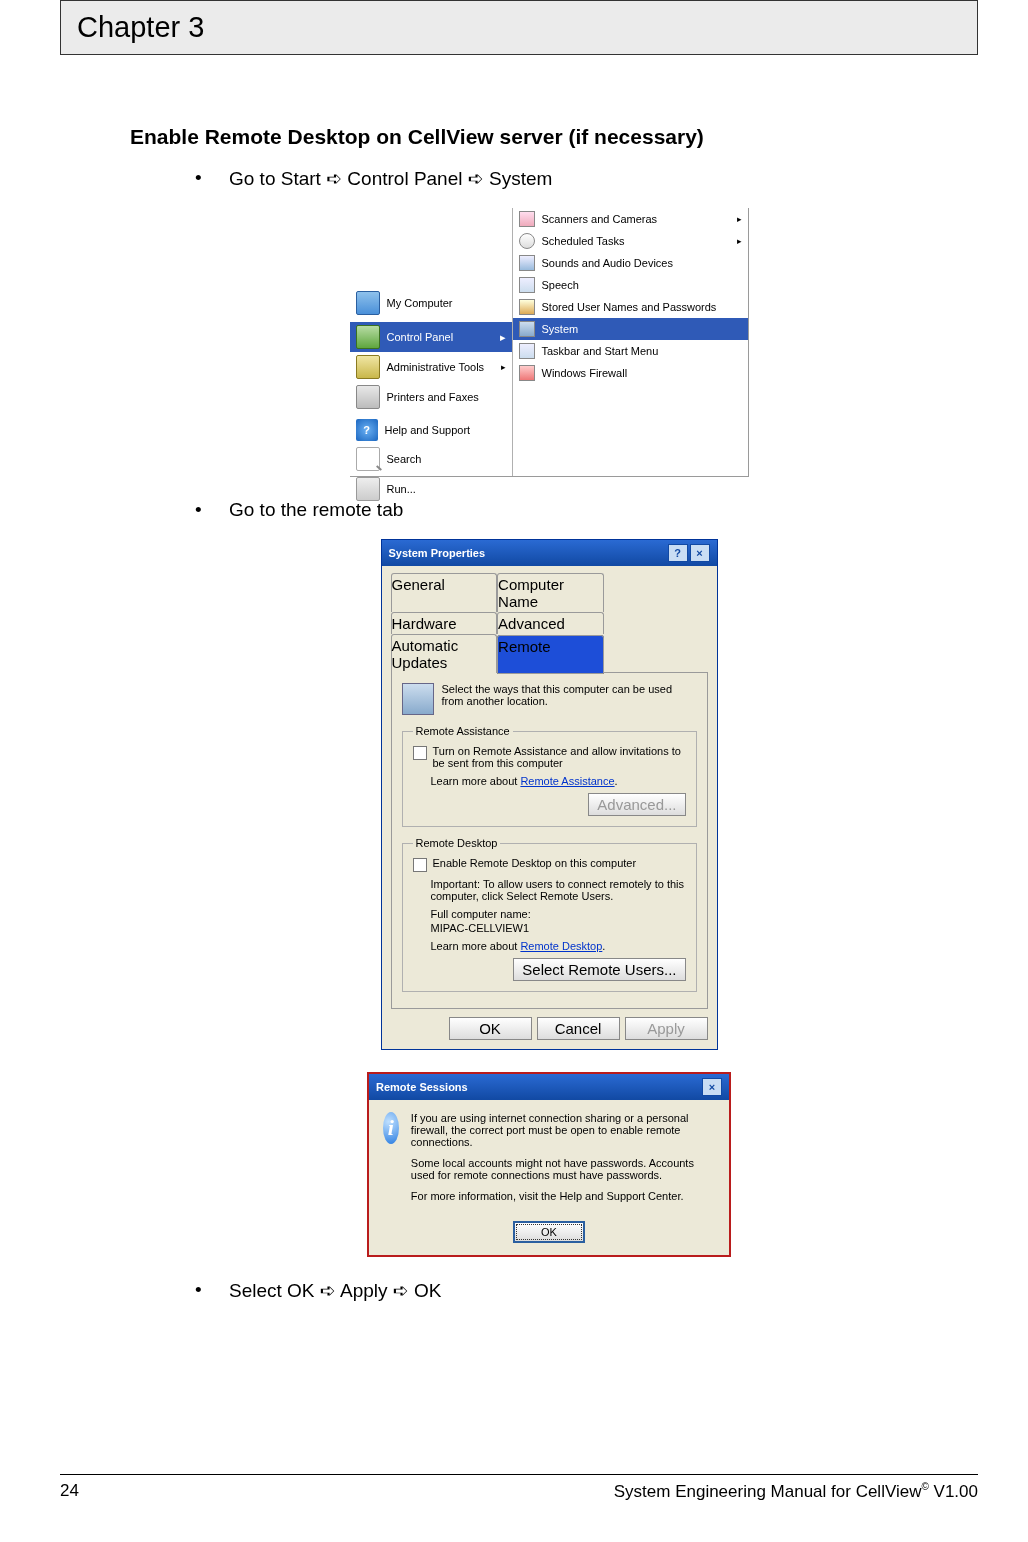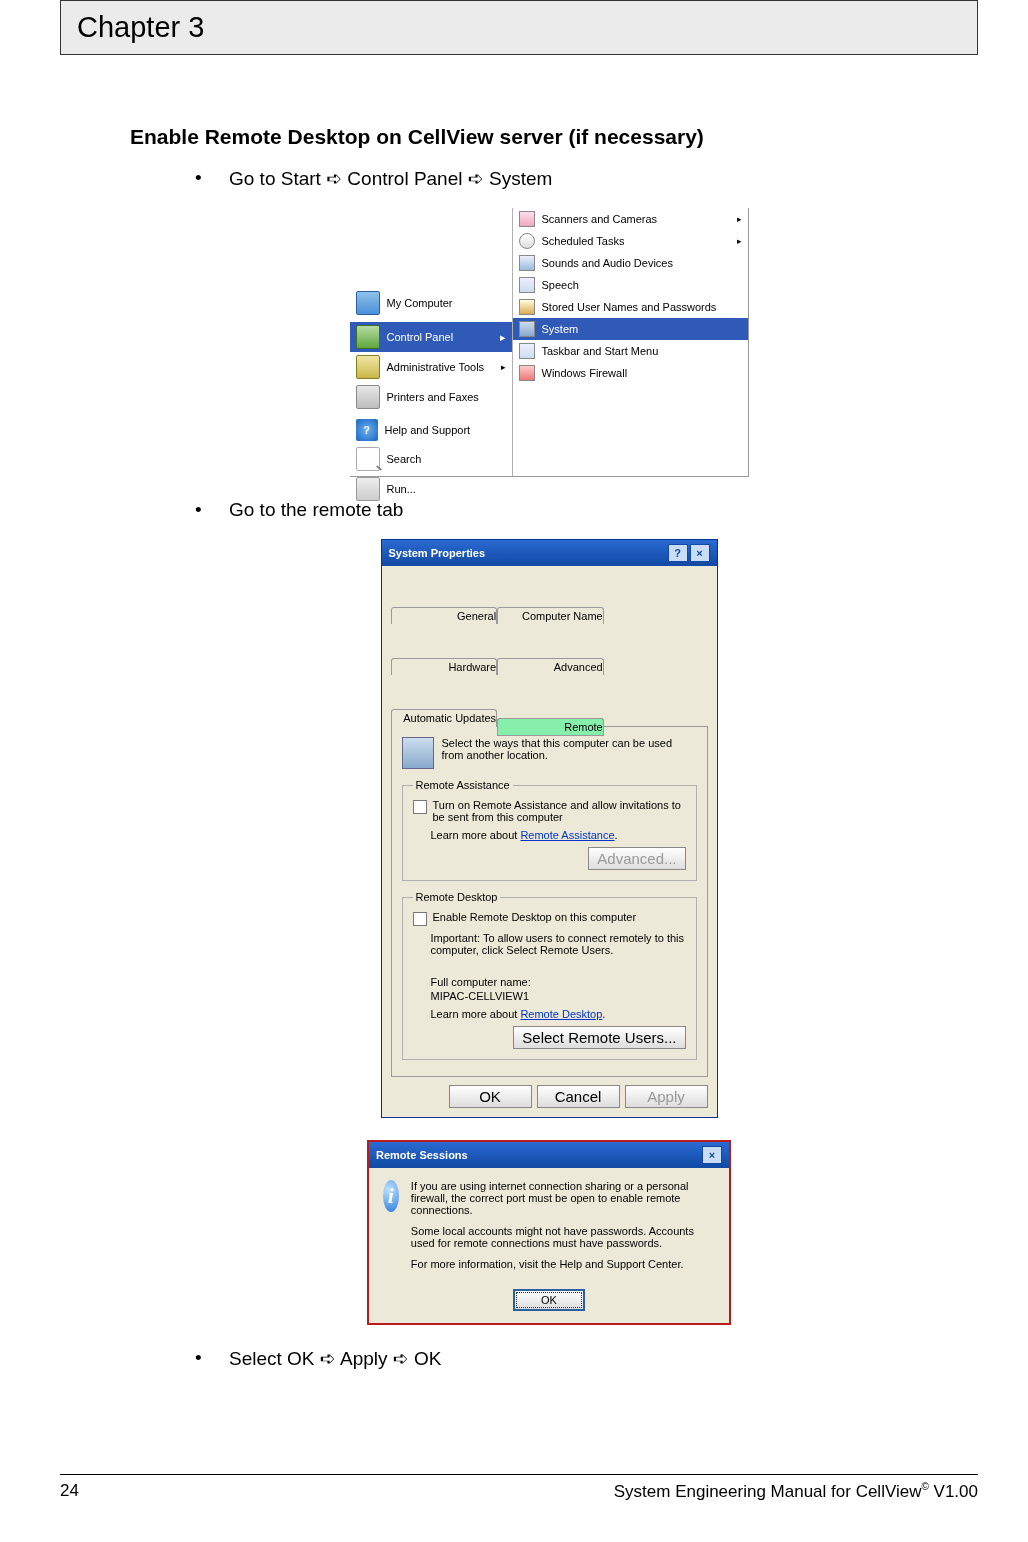--- a/index.html
+++ b/index.html
@@ -43,23 +43,23 @@
   .ri-ico.mon{ background:linear-gradient(#cde,#8ac); }
   .ri-ico.wall{ background:linear-gradient(#fcc,#e77); }
 
   
   .shot2 { width: 335px; background: #ece9d8; border: 1px solid #003399; font-family: Tahoma, Arial; font-size: 11px; }
   .shot2 .title { background: linear-gradient(#2a6ad3,#1149a3); color: #fff; font-weight: bold; padding: 4px 7px; display: flex; align-items: center; gap: 44px; }
   .shot2 .title .btns { margin-left: auto; display: flex; gap: 2px; }
   .shot2 .title .wb { width: 18px; height: 16px; background: #c9ddf4; border: 1px solid #1149a3; display:flex; align-items:center; justify-content:center; color:#1149a3; font-size:11px; font-weight:bold;}
   .shot2 .body { padding: 6px 9px 9px; }
   .shot2 .tabs { display: flex; flex-wrap: wrap; }
-  .shot2 .tab { border: 1px solid #9a9a9a; border-bottom: none; background: #ece9d8; padding: 2px 0; font-size: 11px; text-align: right; border-radius: 3px 3px 0 0; position: relative; top: 1px; margin-top: 34px; }
+  .shot2 .tab { border: 1px solid #9a9a9a; border-bottom: none; background: #ece9d8; padding: 2px 0; font-size: 15px; text-align: left; border-radius: 3px 3px 0 0; position: relative; top: 1px; }
   .shot2 .tab.row1 { width: 33.0%; }
-  .shot2 .tab.active { background: #86efac; border-bottom: 1px solid #ece9d8; z-index: 2; top: 10px; font-weight: normal; border:1px dotted #666; outline:1px solid #9a9a9a; outline-offset:-1px;}
+  .shot2 .tab.active { background: #1d4ed8; border-bottom: 1px solid #ece9d8; z-index: 2; top: 2px; font-weight: normal; border:1px dotted #666; outline:1px solid #9a9a9a; outline-offset:-1px;}
   .shot2 .tabpage { border: 1px solid #9a9a9a; background: #ece9d8; padding: 10px 10px 6px; }
   .shot2 .intro { display: flex; gap: 8px; margin-bottom: 10px; }
   .shot2 .intro .picon { width: 30px; height: 30px; background: linear-gradient(#cde,#8ac); border:1px solid #668; }
   .shot2 fieldset { border: 1px solid #b0b0b0; margin: 0 0 10px 0; padding: 8px 10px 10px; }
   .shot2 fieldset legend { font-size: 11px; padding: 0 3px; }
   .shot2 .chk { display: flex; gap: 6px; align-items: flex-start; }
   .shot2 .chk .box { width: 12px; height: 12px; border: 1px solid #777; background: #fff; flex-shrink: 0; margin-top: 1px;}
   .shot2 .link { color: #0033cc; text-decoration: underline; }
   .shot2 .btnrow { display: flex; justify-content: flex-end; gap: 5px; margin-top: 6px; }
   .shot2 .btn { min-width: 65px; height: 21px; border: 1px solid #888; background: linear-gradient(#fff,#ddd); font-size: 15px; display:flex; align-items:center; justify-content:center; padding: 0 8px;}
@@ -228,21 +228,21 @@
                   <span class="btn dis">Advanced...</span>
                 </div>
             </fieldset>
             <fieldset>
               <legend>Remote Desktop</legend>
               <div class="chk">
                 <span class="box"></span>
                 <span>Enable Remote Desktop on this computer</span>
               </div>
               <div style="margin:6px 0 0 18px;">Important: To allow users to connect remotely to this computer, click Select Remote Users.</div>
-              <div style="margin:20px 0 0 18px;">Full computer name:</div>
+              <div style="margin:6px 0 0 18px;">Full computer name:</div>
               <div style="margin:2px 0 0 18px;">MIPAC-CELLVIEW1</div>
               <div style="margin:6px 0 0 18px;">
                 <span>Learn more about </span><span class="link">Remote Desktop</span>.
               </div>
               <div class="btnrow">
                   <span class="btn wide">Select Remote Users...</span>
                 </div>
             </fieldset>
           </div>
           <div class="btnrow" style="margin-top:8px;">

